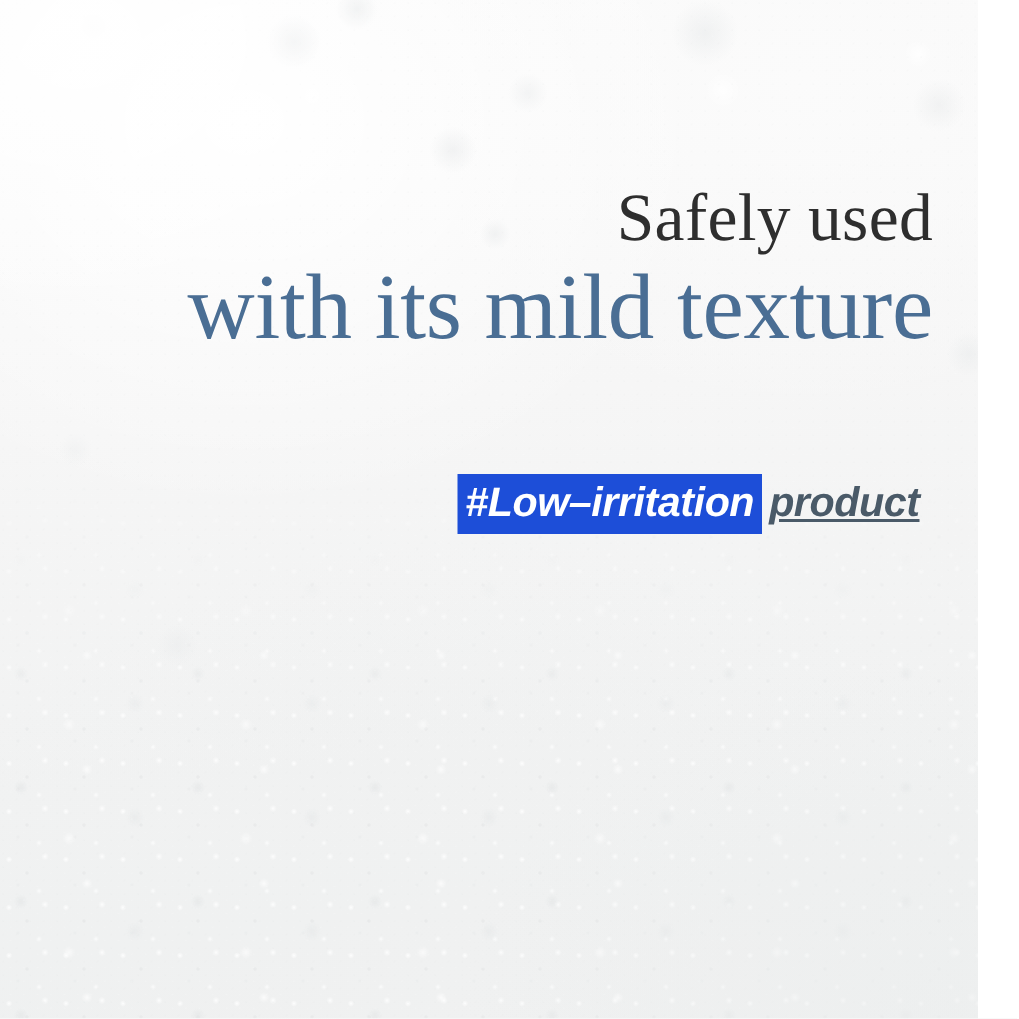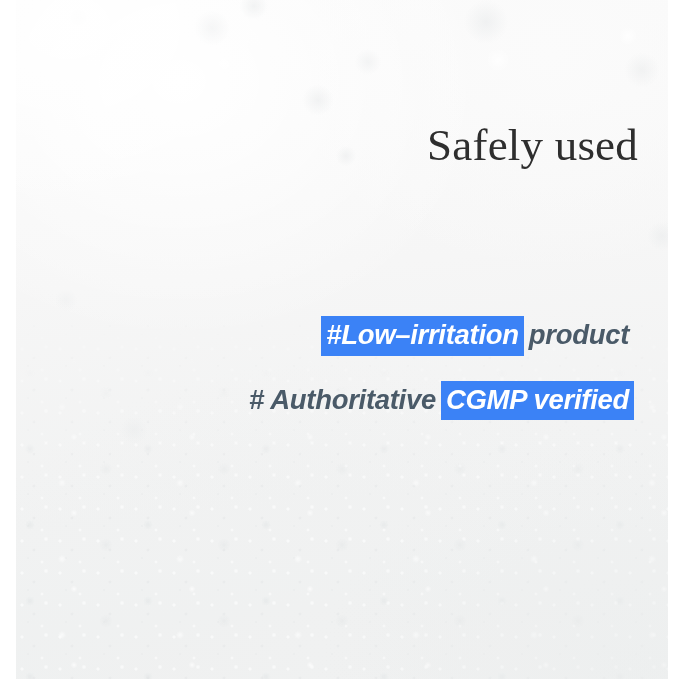--- a/index.html
+++ b/index.html
@@ -13,21 +13,20 @@
     font-family: "Liberation Sans", sans-serif;
   }
 
   
   #stage {
     position: relative;
     width: 652px;
     height: 679px;
     background: #f3f4f4;
     overflow: hidden;
-    margin-left: 16px;
   }
 
   
   .bg-base {
     position: absolute;
     inset: 0;
     background:
       radial-gradient(ellipse 70% 55% at 25% 12%, #ffffff 0%, rgba(255,255,255,0) 70%),
       radial-gradient(ellipse 60% 45% at 82% 8%,  #fbfbfb 0%, rgba(255,255,255,0) 72%),
       radial-gradient(ellipse 90% 60% at 50% 95%, #f0f1f1 0%, rgba(240,241,241,0) 70%),
@@ -160,43 +159,44 @@
     margin-bottom: 25px;
   }
   .bullet-line:last-child { margin-bottom: 0; }
 
   .seg {
     display: inline-block;
     padding: 5px 5px 7px 5px;
   }
   .seg-plain {
     color: #4a5a68;
+    text-decoration: underline;
   }
   .seg-hl {
     color: #ffffff;
-    background: #3b82f6;
+    background: #1d4ed8;
   }
 </style>
 </head>
 <body>
 
 <div id="stage">
 
   <div class="bg-base"></div>
   <div class="bg-blobs"></div>
   <div class="bg-foam"></div>
   <div class="bg-foam2"></div>
   <div class="bg-grain"></div>
   <div class="bg-sheen"></div>
 
   <div class="content">
 
     <div class="headline">
       <span class="headline-line1">Safely used</span>
+      <span class="headline-line2">with its mild texture</span>
     </div>
 
     <div class="bullets" id="bullets">
         <span class="bullet-line"><span class="seg seg-hl">#Low–irritation</span><span class="seg seg-plain">product</span></span>
-        <span class="bullet-line"><span class="seg seg-plain"># Authoritative</span><span class="seg seg-hl">CGMP verified</span></span>
       </div>
 
   </div>
 </div>
 
 </body></html>

